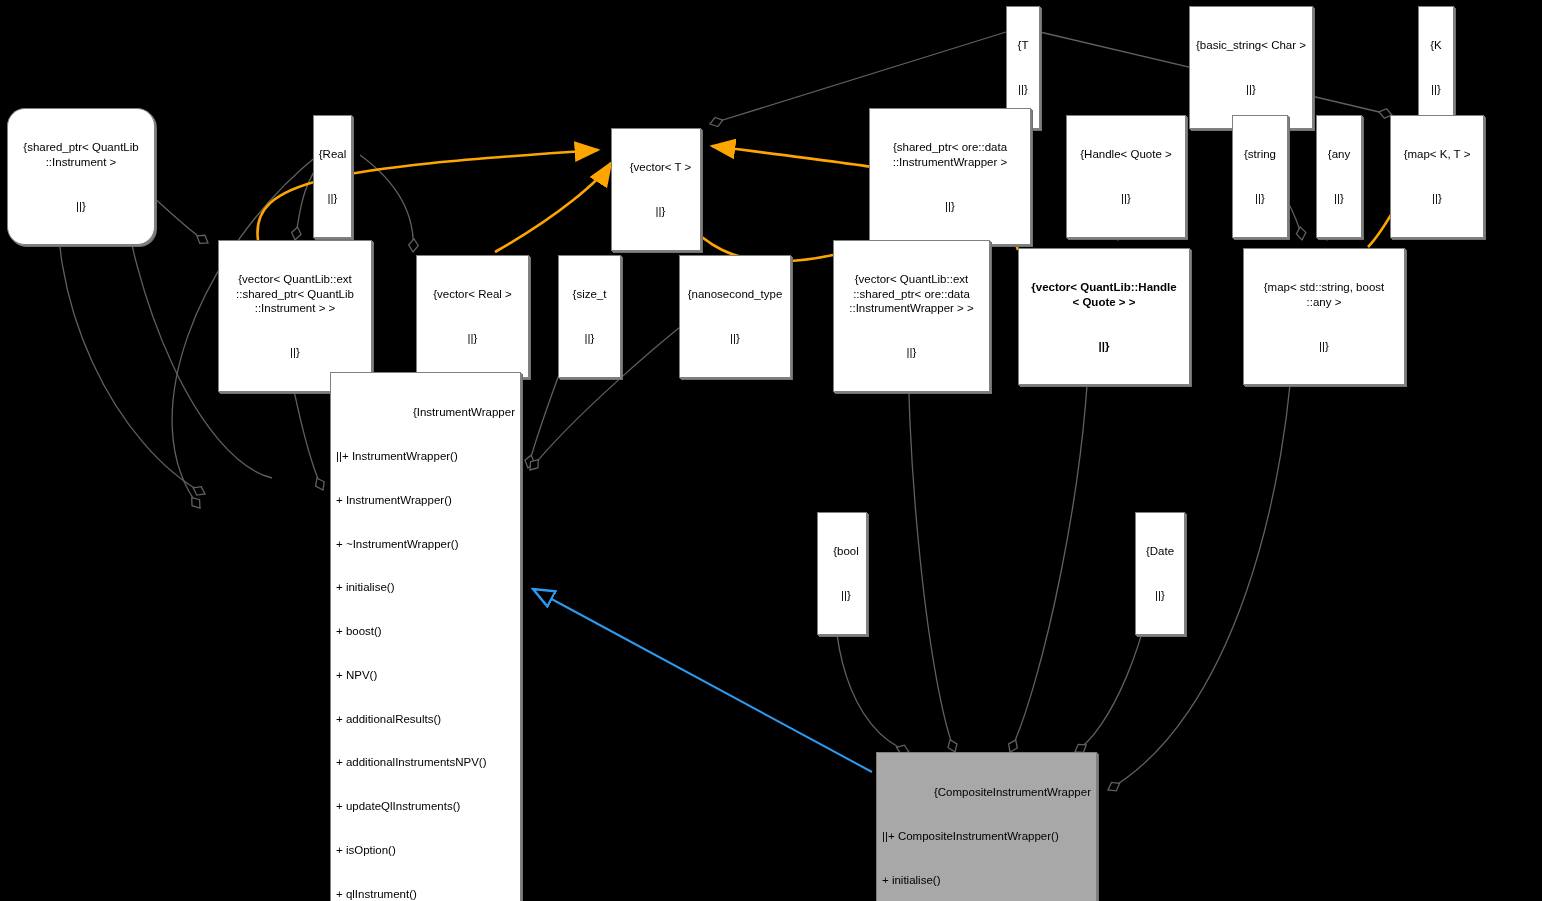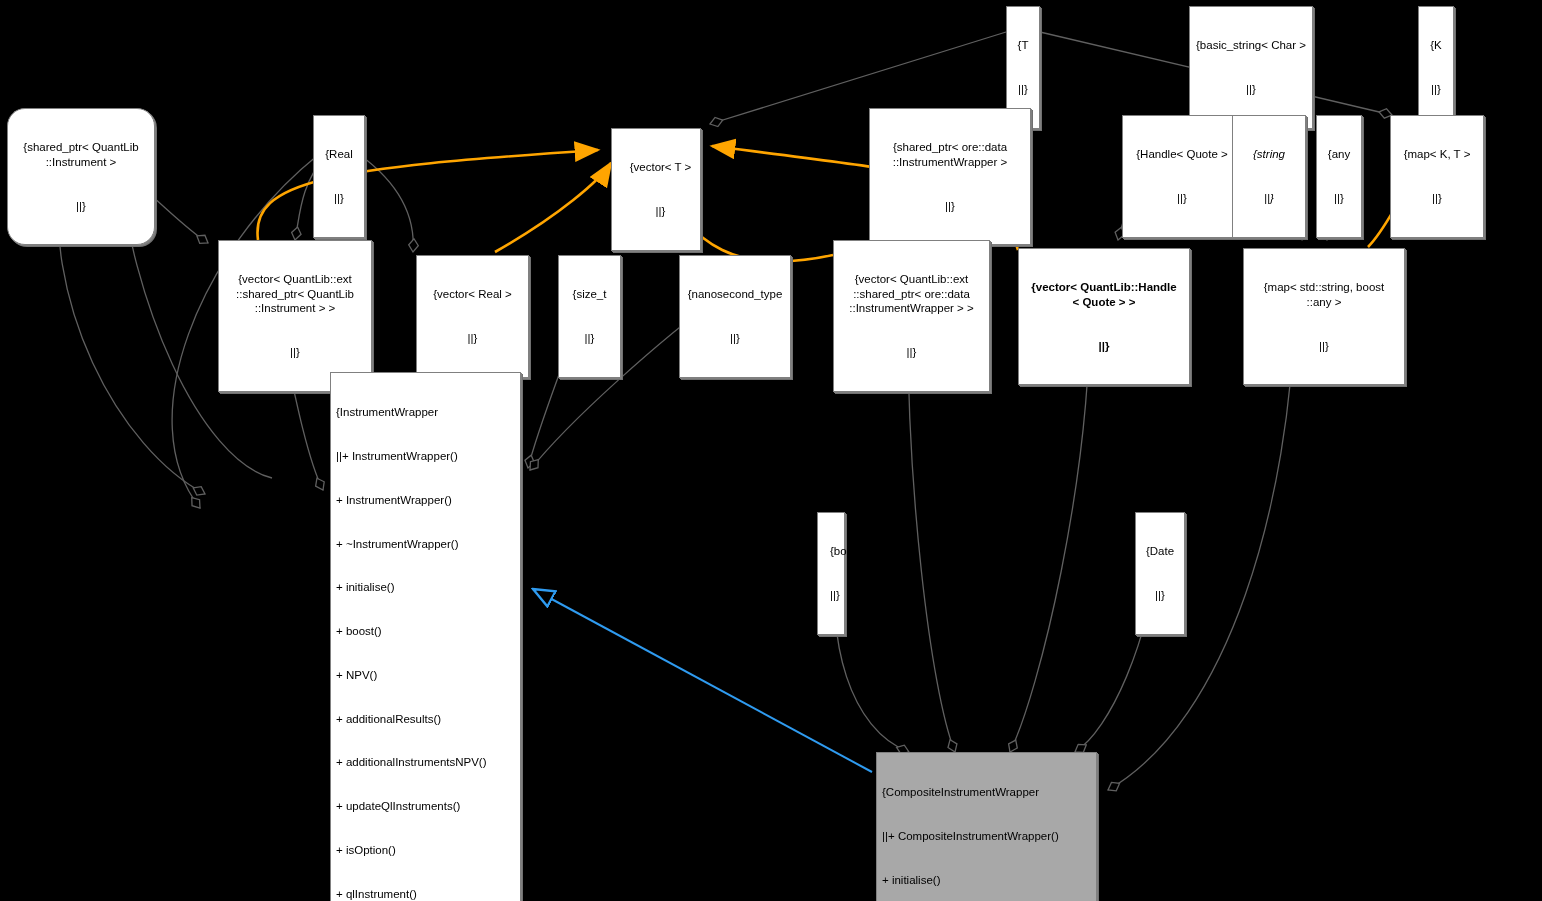--- a/index.html
+++ b/index.html
@@ -36,21 +36,21 @@
     z-index: 5;
   }
   .node.filled {
     background: #a8a8a8;
   }
   .node.classbox {
     text-align: left;
     padding: 3px 5px 2px 5px;
   }
   .node .title {
-    text-align: left;
+    text-align: right;
     display: block;
   }
   .node .member {
     display: block;
     text-align: left;
   }
   .tc { text-align: center; display: block; }
 </style>
 </head>
 <body>
@@ -154,42 +154,42 @@
     <span class="tc">{K</span>
     <span class="tc">||}</span>
   </div>
 
   <div class="node" style="left:7px; top:108px; width:148px;border-radius:18px;">
     <span class="tc">{shared_ptr&lt; QuantLib
 ::Instrument &gt;</span>
     <span class="tc">||}</span>
   </div>
 
-  <div class="node" style="left:313px; top:115px; width:52px;">
+  <div class="node" style="left:313px; top:115px; width:39px;">
     <span class="tc">{Real</span>
     <span class="tc">||}</span>
   </div>
 
   <div class="node" style="left:611px; top:128px; width:90px;padding-left:13px;">
     <span class="tc">{vector&lt; T &gt;</span>
     <span class="tc">||}</span>
   </div>
 
   <div class="node" style="left:869px; top:108px; width:162px;">
     <span class="tc">{shared_ptr&lt; ore::data
 ::InstrumentWrapper &gt;</span>
     <span class="tc">||}</span>
   </div>
 
-  <div class="node" style="left:1122px; top:115px; width:120px;">
+  <div class="node" style="left:1066px; top:115px; width:120px;">
     <span class="tc">{Handle&lt; Quote &gt;</span>
     <span class="tc">||}</span>
   </div>
 
-  <div class="node" style="left:1232px; top:115px; width:74px;font-style:italic;">
+  <div class="node" style="left:1232px; top:115px; width:56px;">
     <span class="tc">{string</span>
     <span class="tc">||}</span>
   </div>
 
   <div class="node" style="left:1316px; top:115px; width:46px;">
     <span class="tc">{any</span>
     <span class="tc">||}</span>
   </div>
 
   <div class="node" style="left:1390px; top:115px; width:94px;">
@@ -231,21 +231,21 @@
 &lt; Quote &gt; &gt;</span>
     <span class="tc">||}</span>
   </div>
 
   <div class="node" style="left:1243px; top:248px; width:162px;">
     <span class="tc">{map&lt; std::string, boost
 ::any &gt;</span>
     <span class="tc">||}</span>
   </div>
 
-  <div class="node" style="left:817px; top:512px; width:28px;padding-left:12px;">
+  <div class="node" style="left:817px; top:512px; width:50px;padding-left:12px;">
     <span class="tc">{bool</span>
     <span class="tc">||}</span>
   </div>
 
   <div class="node" style="left:1135px; top:512px; width:50px;">
     <span class="tc">{Date</span>
     <span class="tc">||}</span>
   </div>
 
   <div class="node classbox" style="left:330px; top:372px; width:191px;">

